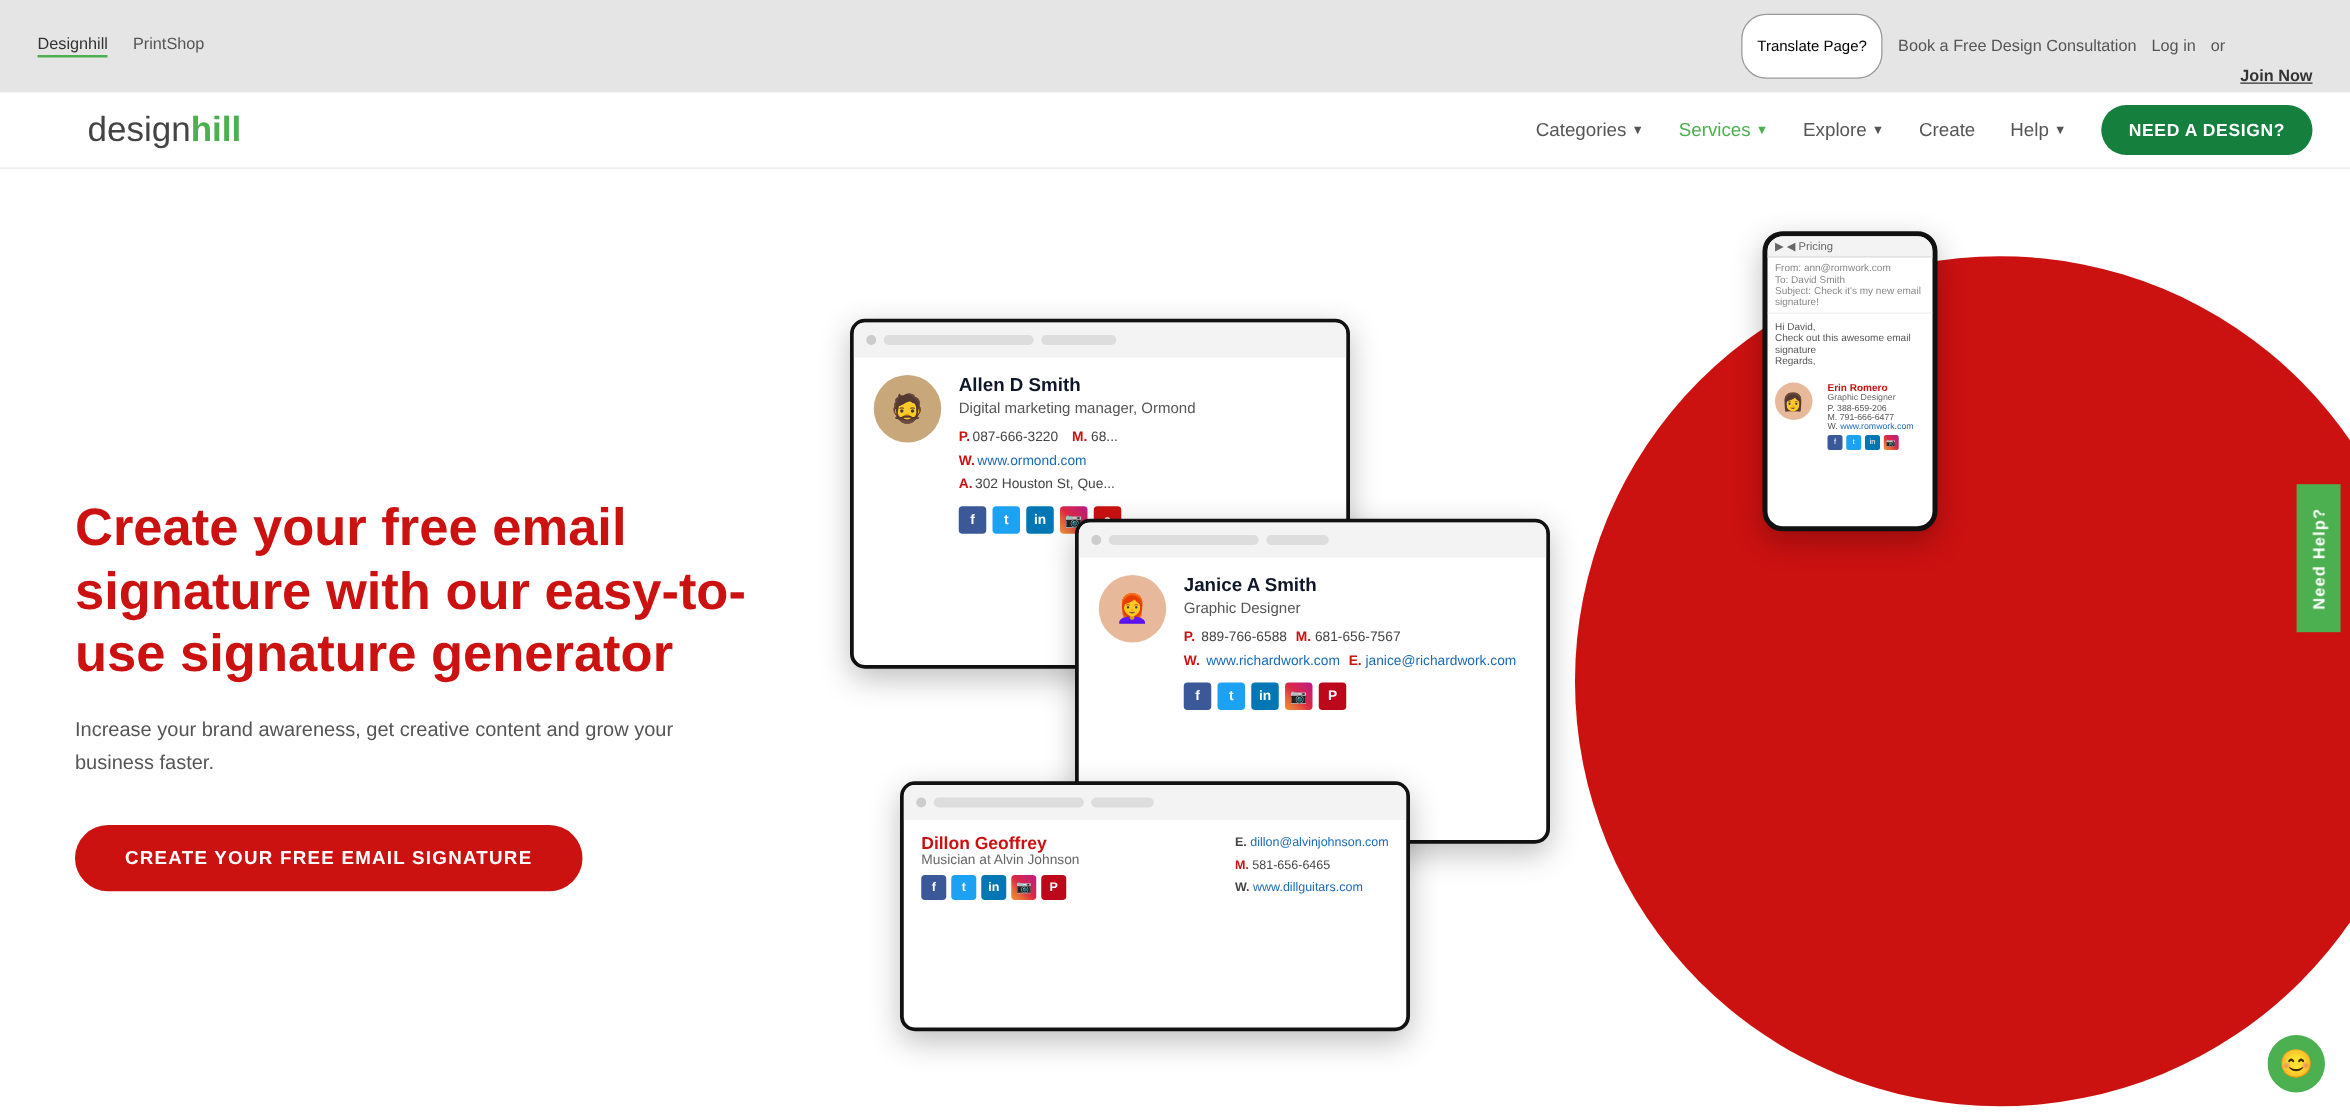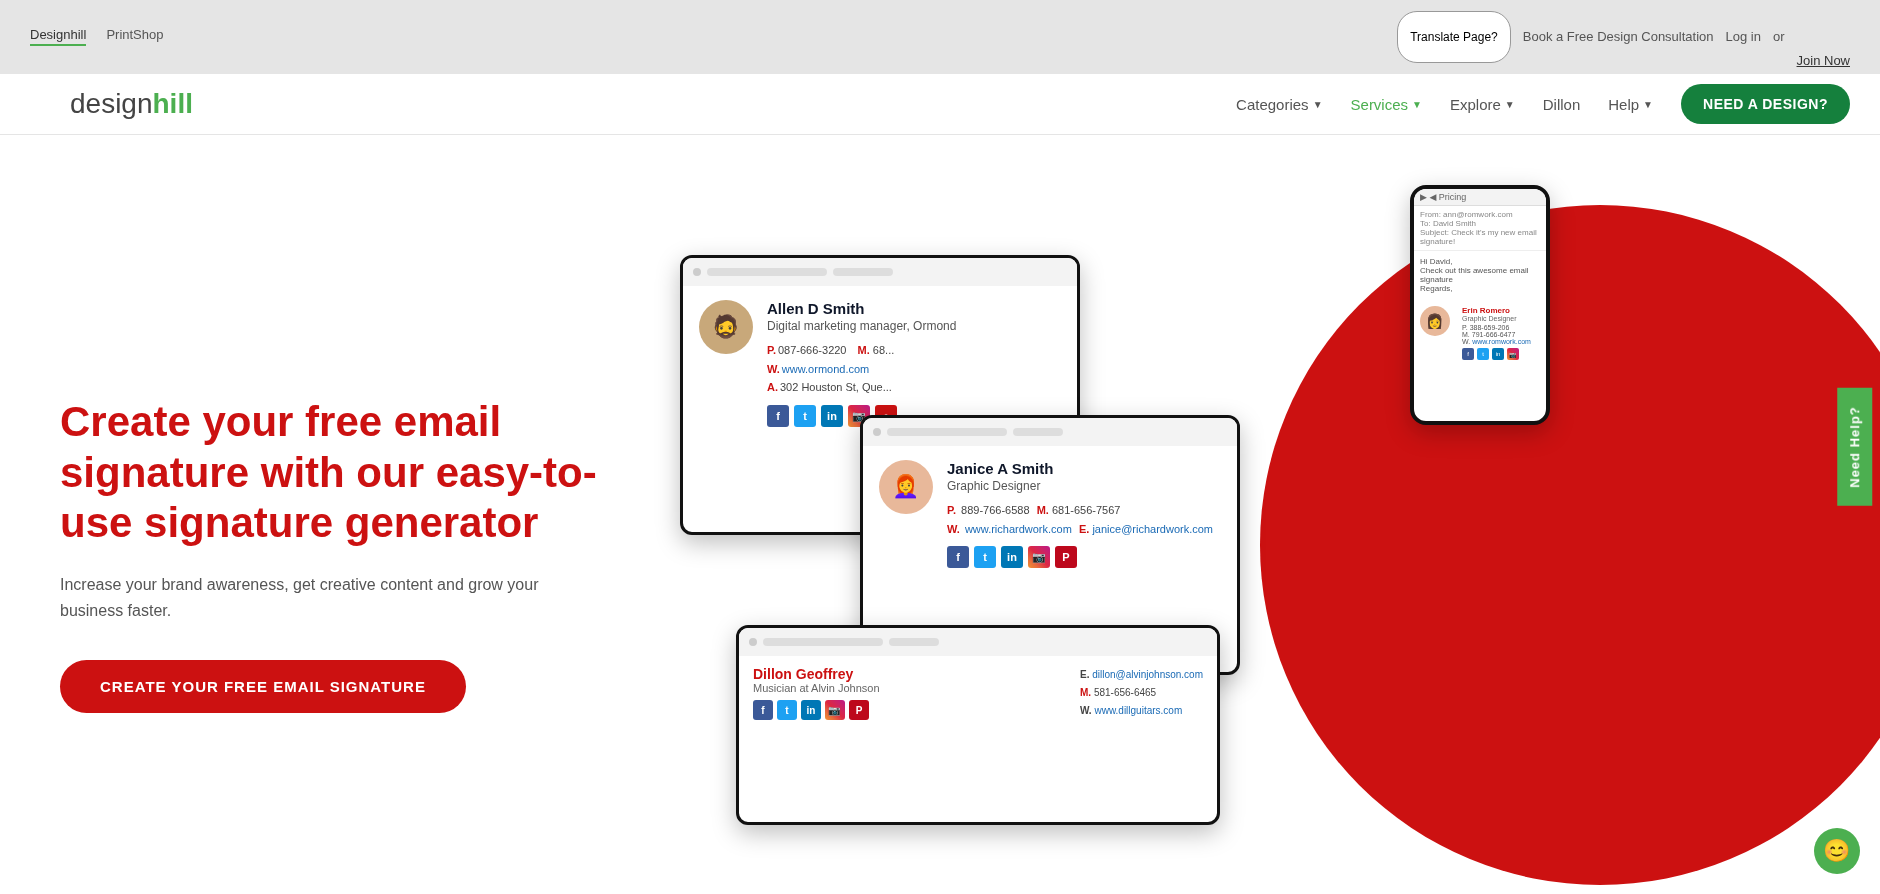--- a/index.html
+++ b/index.html
@@ -22,21 +22,21 @@
     .top-bar-right { display: flex; align-items: center; gap: 12px; }
     .translate-btn {
       border: 1px solid #999;
       border-radius: 20px;
       padding: 18px 12px;
       cursor: pointer;
       font-size: 12px;
       background: #fff;
     }
     .top-bar-right a { color: #555; text-decoration: none; font-size: 13px; }
-    .top-bar-right .join-now { font-weight: normal; color: #333; text-decoration: underline; margin-top: 48px; }
+    .top-bar-right .join-now { font-weight: bold; color: #333; text-decoration: underline; margin-top: 48px; }
 
     
     .main-nav {
       display: flex;
       align-items: center;
       justify-content: space-between;
       padding: 10px 30px;
       border-bottom: 1px solid #e5e5e5;
       background: #fff;
     }
@@ -160,23 +160,23 @@
     
     .card-middle {
       width: 380px;
       height: 260px;
       left: 200px;
       top: 240px;
     }
 
     
     .card-bottom {
-      width: 484px;
+      width: 408px;
       height: 200px;
-      left: 76px;
+      left: 60px;
       top: 450px;
     }
 
     .card-header-bar {
       background: #f3f3f3;
       height: 28px;
       display: flex;
       align-items: center;
       padding: 0 10px;
       gap: 6px;
@@ -319,21 +319,21 @@
     </div>
     <div class="nav-item active">
       <span>Services</span>
       <span class="arrow">▼</span>
     </div>
     <div class="nav-item">
       <span>Explore</span>
       <span class="arrow">▼</span>
     </div>
     <div class="nav-item">
-      <span>Dillon</span>
+      <span>Create</span>
     </div>
     <div class="nav-item">
       <span>Help</span>
       <span class="arrow">▼</span>
     </div>
     <button class="need-design-btn">NEED A DESIGN?</button>
   </div>
 </nav>
 
 <section class="hero">

